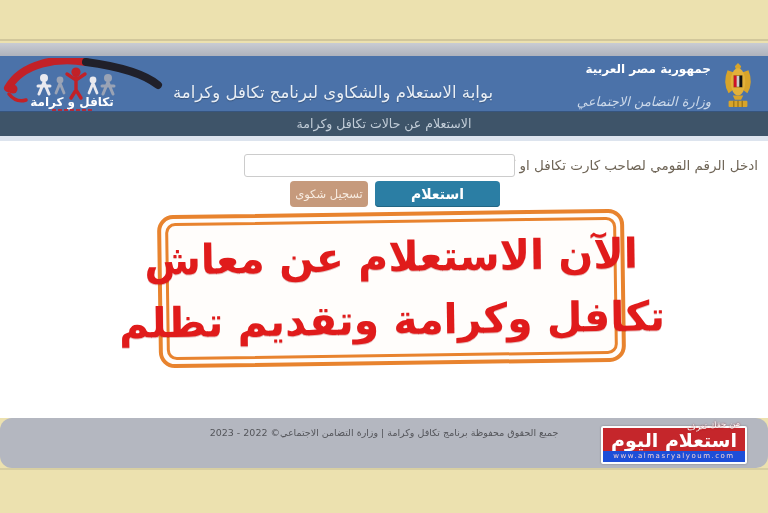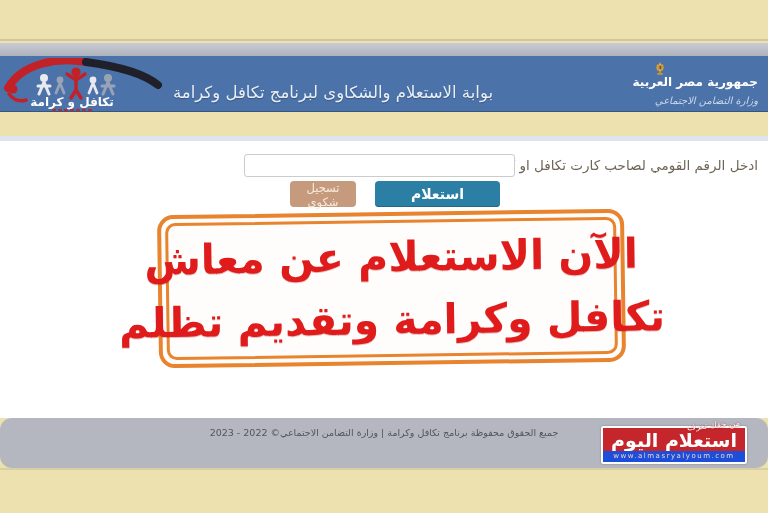--- a/index.html
+++ b/index.html
@@ -11,43 +11,43 @@
   .top-band    { position:absolute; top:0; left:0; width:768px; height:41px; background:#ece1af; border-bottom:2px solid #d2c79b; }
   .gray-strip  { position:absolute; top:43px; left:0; width:768px; height:13px;
                  background:linear-gradient(#c9ccd3,#aeb2bc); }
   .bottom-band { position:absolute; top:468px; left:0; width:768px; height:45px; background:#ece1af; border-top:2px solid #d8cfa2; }
 
   
   .header { position:absolute; top:56px; left:0; width:768px; height:56px; background:#4b72a9; border-bottom:1px solid #36557f; }
   .takaful-logo { position:absolute; left:0; top:2px; width:168px; height:54px; }
   .header-title { position:absolute; left:170px; right:272px; top:19px; text-align:center;
                   color:#e9eff6; font-size:16.5px; direction:rtl; text-shadow:0 1px 1px rgba(0,0,0,.25);margin-top:8px; }
-  .gov-block { position:absolute; right:10px; top:6px; height:46px; display:flex; align-items:flex-end; direction:rtl;flex-direction:column; }
+  .gov-block { position:absolute; right:10px; top:6px; height:46px; display:flex; align-items:flex-start; direction:rtl; }
   .gov-emblem { width:40px; height:46px; margin-left:7px; }
   .gov-text { text-align:right; direction:rtl; }
   .gov-country  { color:#ffffff; font-weight:bold; font-size:12px; line-height:15px; }
-  .gov-ministry { color:#ccd9ea; font-size:10px; line-height:15px; margin-top:3px; font-style:italic; }
+  .gov-ministry { color:#ccd9ea; font-size:13px; line-height:15px; margin-top:17px; font-style:italic; }
 
   
   .navbar { position:absolute; top:112px; left:0; width:768px; height:24px; background:#3e5469;
             color:#c3ced9; font-size:12.5px; line-height:24px; text-align:center; direction:rtl; }
   .light-strip { position:absolute; top:136px; left:0; width:768px; height:5px; background:#dde4ee; }
 
   
   .main { position:absolute; top:141px; left:0; width:768px; height:277px; background:#ffffff; }
   .nid-label { position:absolute; top:16px; right:10px; direction:rtl;
                color:#6f6557; font-size:13.5px; }
   .nid-input { position:absolute; top:13px; left:244px; width:271px; height:23px;
                border:1px solid #cccccc; border-radius:3px; background:#fff; padding:0 6px;
                font-size:13px; direction:rtl; outline:none; }
   .btn { position:absolute; top:40px; height:26px; border:none; border-radius:4px;
          font-family:"DejaVu Sans", sans-serif; cursor:pointer; direction:rtl; }
   .btn-inquire   { left:375px; width:125px; background:#2b7ea4; color:#ffffff; font-weight:bold; font-size:14px;
                    box-shadow:inset 0 -1px 0 #226684; }
-  .btn-complaint { left:290px; width:66px;  background:#c69a7c; color:#f8ece1; font-size:11.5px; }
+  .btn-complaint { left:290px; width:78px;  background:#c69a7c; color:#f8ece1; font-size:11.5px; }
 
   
   .banner { position:absolute; top:71px; left:158px; width:467px; height:153px;
             transform:rotate(-0.8deg); border:4px solid #e8832e; border-radius:16px;
             padding:4px; background:#fffdfb; }
   .banner-inner { width:100%; height:100%; border:3px solid #e8832e; border-radius:10px;
                   display:flex; flex-direction:column; justify-content:center; align-items:center; }
   .banner-line { direction:rtl; color:#e01b1b; font-weight:bold; font-size:41px; line-height:63px;
                  white-space:nowrap; text-shadow:0 1px 0 rgba(160,0,0,.25); }
 
@@ -111,20 +111,21 @@
         <rect x="8" y="37" width="18" height="6" rx="1" fill="#d8a42a"></rect>
         <path d="M13 37 v6 M17 37 v6 M21 37 v6" stroke="#8c6a16" stroke-width="1"></path>
       </svg>
       <div class="gov-text">
         <div class="gov-country">جمهورية مصر العربية</div>
         <div class="gov-ministry">وزارة التضامن الاجتماعي</div>
       </div>
     </div>
   </div>
 
+  <div class="navbar">الاستعلام عن حالات تكافل وكرامة</div>
   <div class="light-strip"></div>
 
   <div class="main">
     <div class="nid-label">ادخل الرقم القومي لصاحب كارت تكافل او كرامة:</div>
     <input class="nid-input" type="text" value="" style="">
     <button class="btn btn-inquire">استعلام</button>
     <button class="btn btn-complaint">تسجيل شكوى</button>
 
     <div class="banner">
       <div class="banner-inner">

